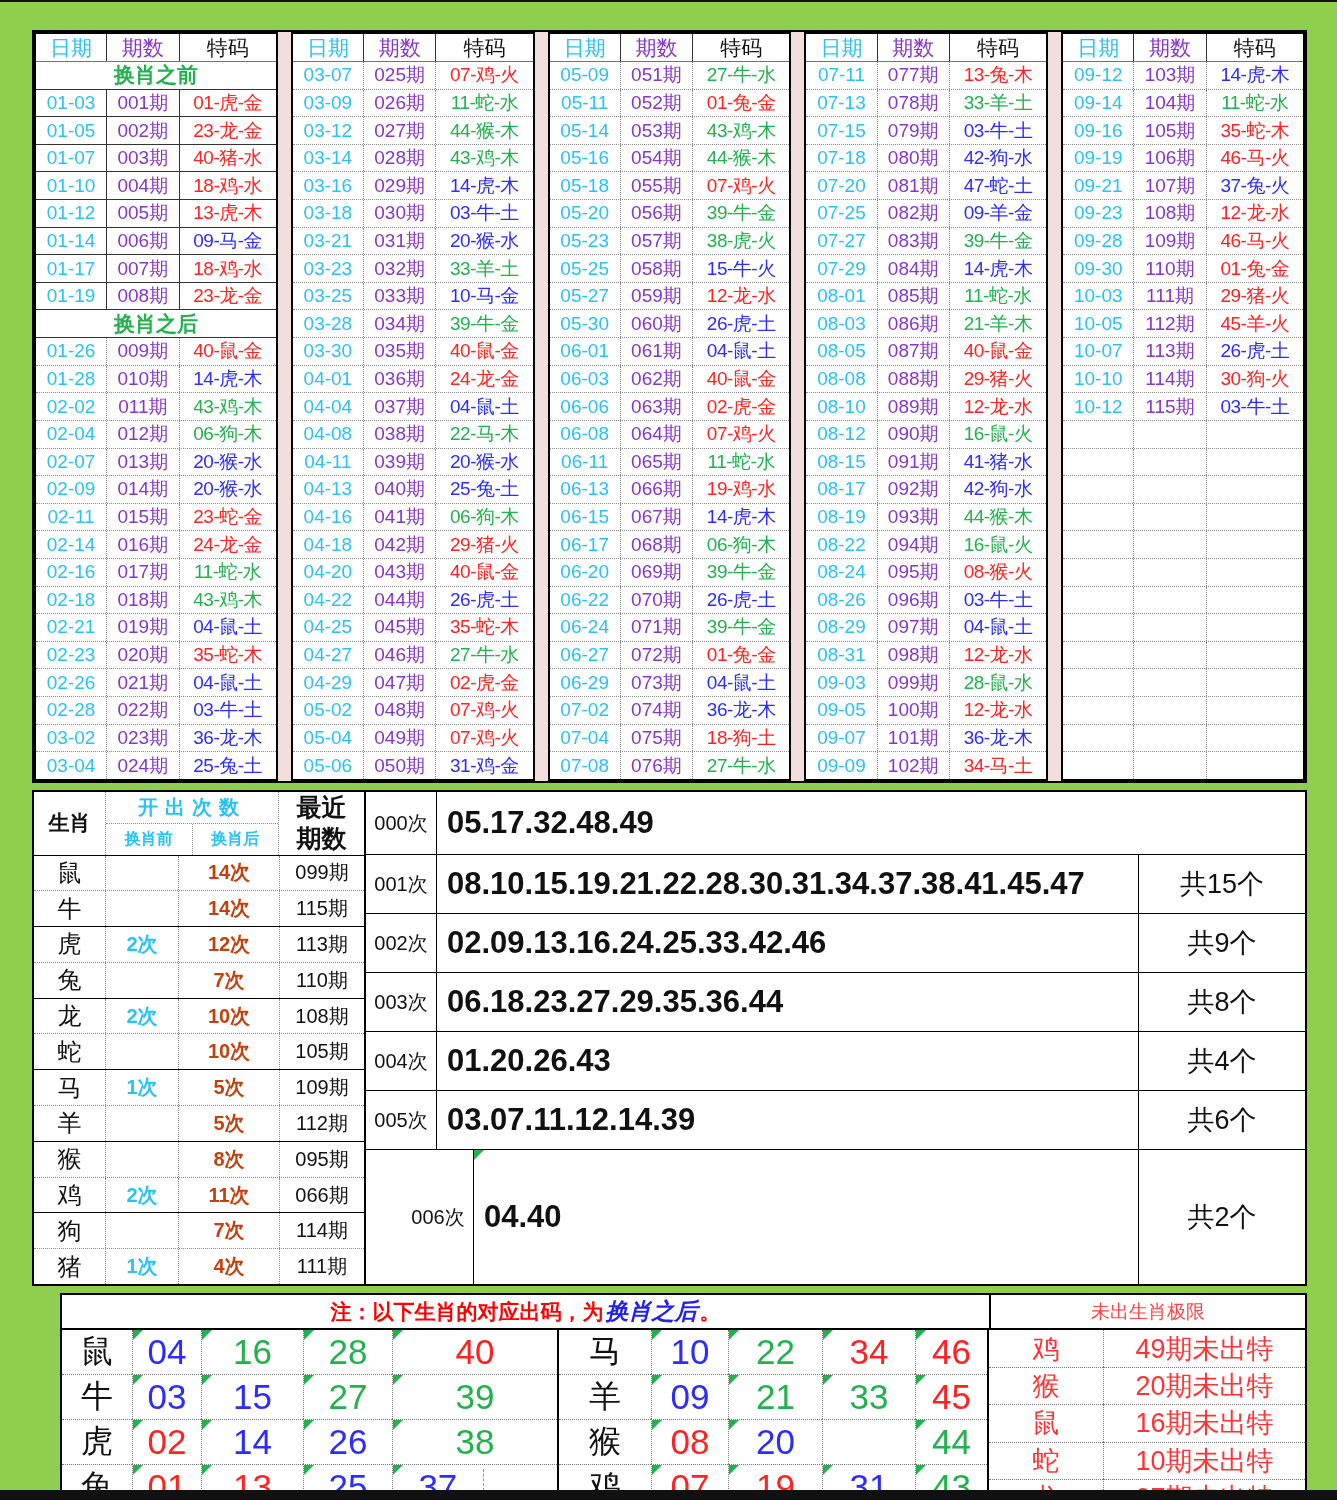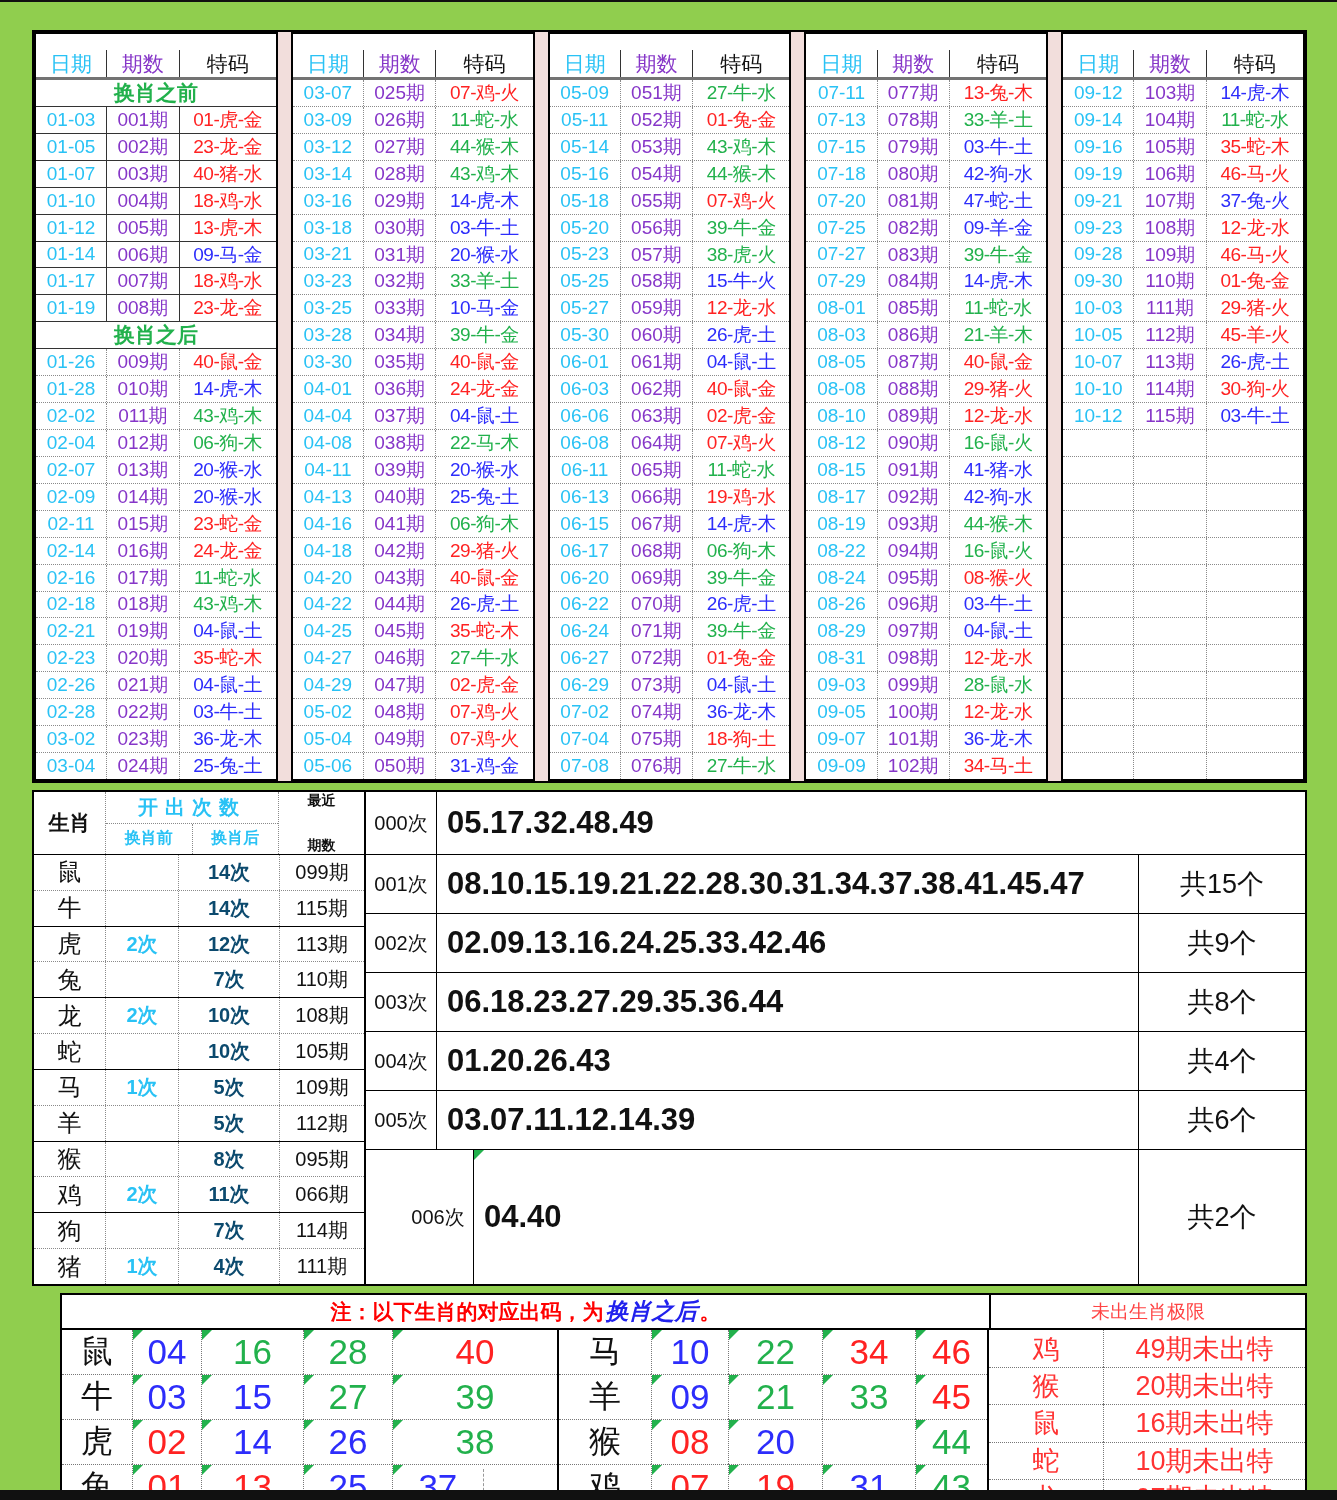--- a/index.html
+++ b/index.html
@@ -21,21 +21,21 @@
   .title-row{flex:0 0 48px;display:flex;align-items:center;justify-content:center;gap:10px;}
   .t-main{color:#2121ED;font-size:37px;font-weight:bold;letter-spacing:1px;}
   .t-suffix{color:#FF0000;font-size:35px;font-weight:bold;}
 
   
   .groups{flex:1;display:flex;min-height:0;}
   .group{flex:1;display:flex;flex-direction:column;border:2px solid #000;box-sizing:border-box;background:#fff;min-width:0;}
   .vsep{flex:0 0 13px;background:#F2DEDC;}
   .g-row{flex:1;display:flex;align-items:stretch;border-bottom:1px dotted #8a8a8a;min-height:0;}
   .group .g-row:last-child{border-bottom:none;}
-  .g-head{flex:0 0 27px;border-bottom:3px solid #737373;margin-top:16px;}
+  .g-head{flex:0 0 27px;border-bottom:1px solid #737373;}
   .g-cell{display:flex;align-items:center;justify-content:center;min-width:0;white-space:nowrap;}
   .g-cell:nth-child(1){width:29.5%;}
   .g-cell:nth-child(2){width:30%;}
   .g-cell:nth-child(3){width:40.5%;}
   .g-cell + .g-cell{border-left:1px dotted #8a8a8a;}
   .g-head .g-cell + .g-cell{border-left:1px solid #333;}
   .g-row.solid{border-bottom:1px solid #333;}
   .g-row.solid .g-cell + .g-cell{border-left:1px solid #333;}
   .g-head .g-cell{font-size:21px;}
   .g-head .g-cell:nth-child(1){color:#29C2F5;}
@@ -52,29 +52,29 @@
 
   
   .stats-left{flex:0 0 330px;display:flex;flex-direction:column;}
   .sl-header{flex:0 0 62px;display:flex;border-bottom:1px solid #000;}
   .sl-hz{width:71px;display:flex;align-items:center;justify-content:center;font-size:21px;font-weight:bold;color:#111;}
   .sl-mid{width:172px;display:flex;flex-direction:column;border-left:1px dotted #8a8a8a;}
   .sl-times{flex:1;display:flex;align-items:center;justify-content:center;color:#29C2F5;font-weight:bold;font-size:20px;letter-spacing:7px;border-bottom:1px dotted #8a8a8a;}
   .sl-ba{flex:1;display:flex;}
   .sl-ba div{flex:1;display:flex;align-items:center;justify-content:center;color:#29C2F5;font-weight:bold;font-size:16px;}
   .sl-ba div + div{border-left:1px dotted #8a8a8a;}
-  .sl-recent{flex:1;display:flex;flex-direction:column;align-items:center;justify-content:space-between;border-left:1px dotted #8a8a8a;font-size:14px;font-weight:bold;color:#111;line-height:1.25;}
+  .sl-recent{flex:1;display:flex;flex-direction:column;align-items:center;justify-content:space-between;border-left:1px dotted #8a8a8a;font-size:25px;font-weight:bold;color:#111;line-height:1.25;}
   .sl-rows{flex:1;display:flex;flex-direction:column;}
   .sl-row{flex:1;display:flex;border-bottom:1px dotted #8a8a8a;min-height:0;}
   .sl-row.pair-end{border-bottom:1px solid #000;}
   .sl-row:last-child{border-bottom:none;}
   .sl-c{display:flex;align-items:center;justify-content:center;white-space:nowrap;}
   .sl-z{width:71px;font-size:24px;color:#111;}
   .sl-b{width:72px;border-left:1px dotted #8a8a8a;color:#29C2F5;font-weight:bold;font-size:20px;}
-  .sl-a{width:100px;border-left:1px dotted #8a8a8a;color:#0c4a6e;font-weight:bold;font-size:20px;text-align:right;}
+  .sl-a{width:100px;border-left:1px dotted #8a8a8a;color:#c2410c;font-weight:bold;font-size:20px;text-align:right;}
   .sl-p{flex:1;border-left:1px dotted #8a8a8a;color:#111;font-size:20px;}
   .stats-right{flex:1;border-left:2px solid #000;display:flex;flex-direction:column;}
   .fq-row{flex:0 0 58px;display:flex;border-bottom:1px solid #000;min-height:0;}
   .fq-row.first{flex:0 0 62px;}
   .fq-row:last-child{border-bottom:none;flex:1;padding-left:37px;}
   .fq-label{width:70px;display:flex;align-items:center;justify-content:center;font-size:20px;color:#111;border-right:1px solid #000;}
   .fq-nums{flex:1;display:flex;align-items:center;padding-left:10px;font-size:31px;font-weight:600;color:#111;letter-spacing:0px;white-space:nowrap;position:relative;}
   .fq-count{width:166px;display:flex;align-items:center;justify-content:center;border-left:1px solid #000;font-size:27px;color:#111;}
 
   

